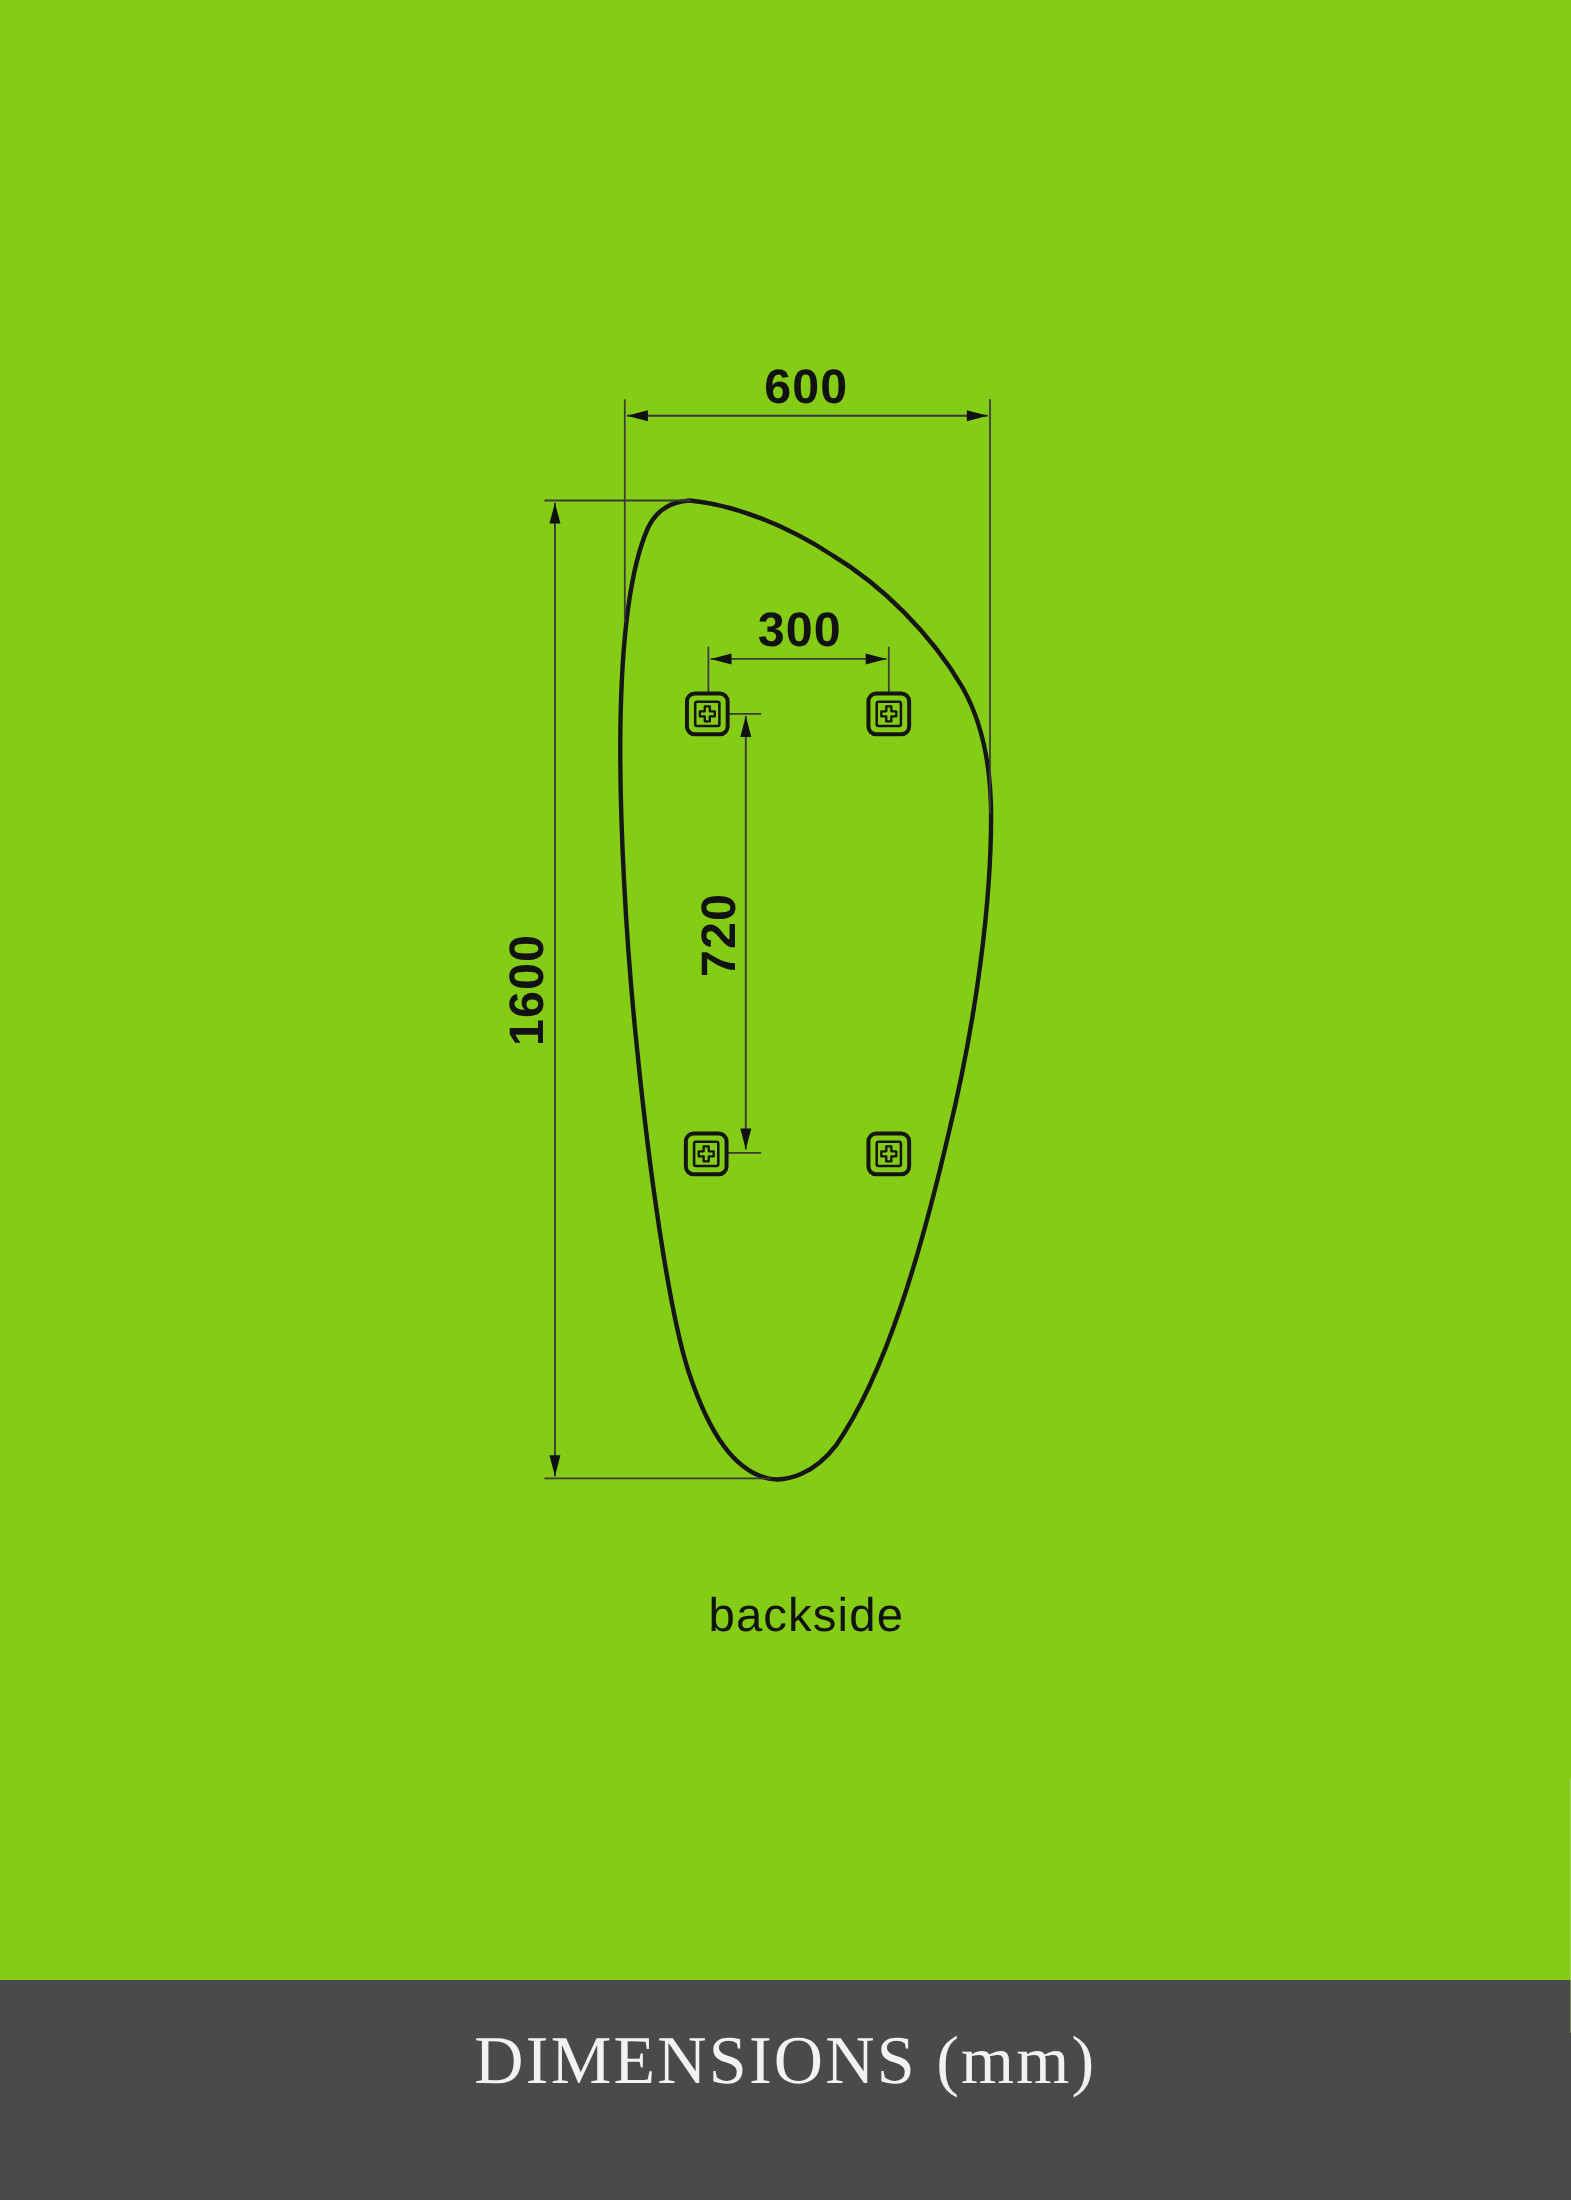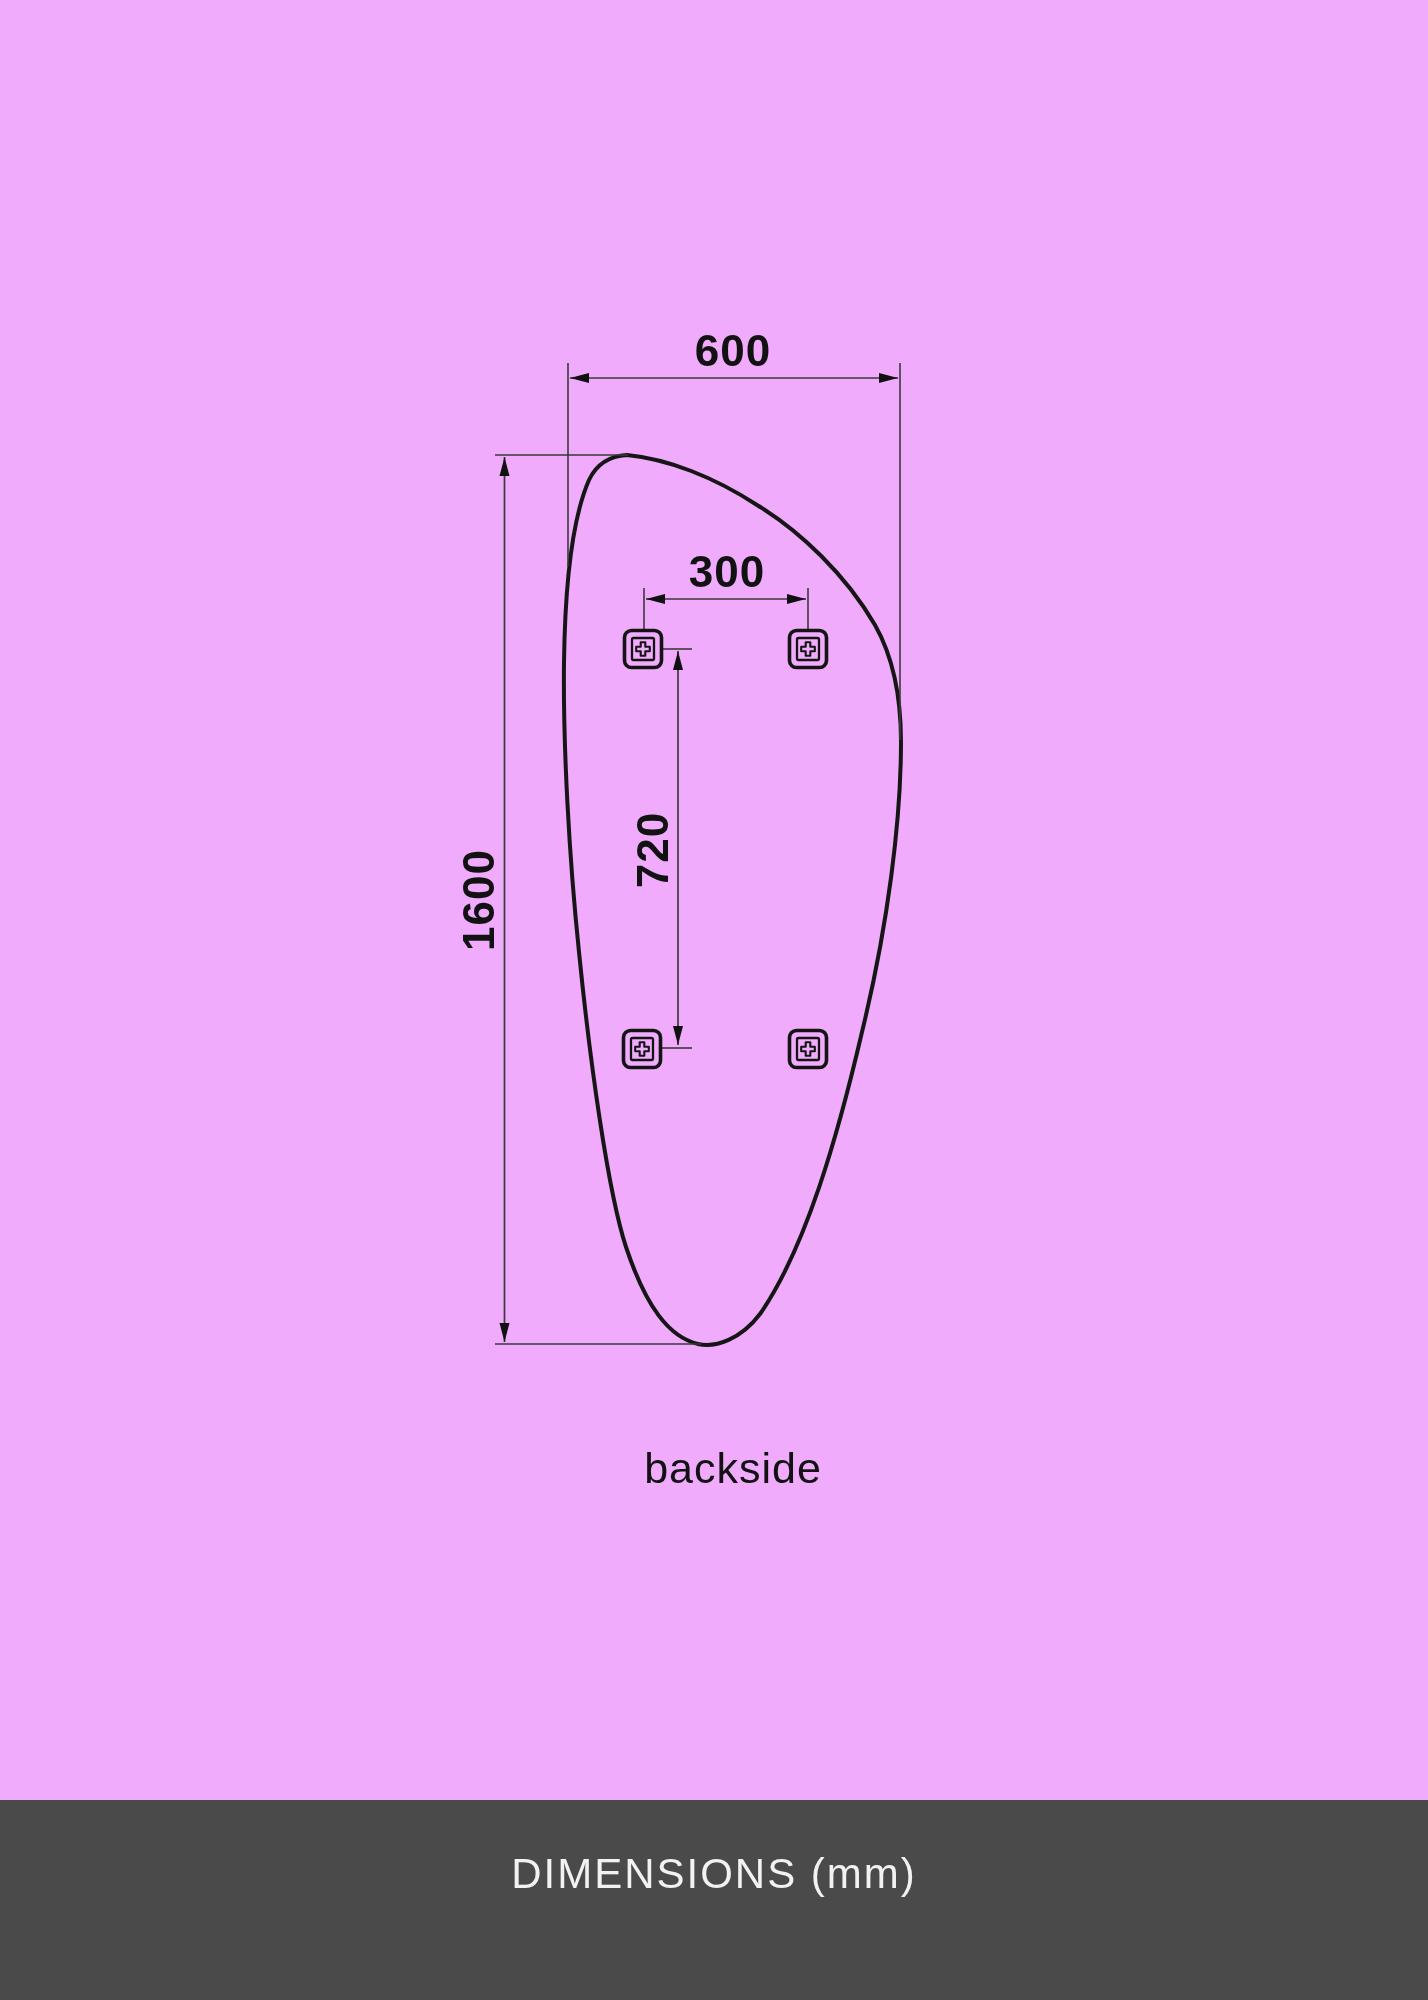--- a/index.html
+++ b/index.html
@@ -1,19 +1,19 @@
 <!DOCTYPE html>
 <html><head>
 <meta charset="utf-8">
 <style>
   html,body{margin:0;padding:0;background:#e8e8e8;}
   .canvas{
     position:relative;
     width:1428px;height:2000px;
-    background:#f0abfc;
+    background:#84cc16;
     overflow:hidden;
     font-family:"Liberation Sans", sans-serif;
   }
   svg.diagram{position:absolute;left:0;top:0;}
 
   .outline{fill:none;stroke:#161616;stroke-width:4;stroke-linecap:round;}
   .dimline{fill:none;stroke:#3a3a3a;stroke-width:1.7;}
   .extline{fill:none;stroke:#3a3a3a;stroke-width:1.6;}
   .arrow{fill:#111;stroke:none;}
   .bracket-outer{fill:none;stroke:#141414;stroke-width:3.6;}
@@ -29,22 +29,22 @@
     font-size:43px;font-weight:normal;
     fill:#121212;letter-spacing:1px;
   }
   .footer-bar{
     position:absolute;left:0;top:1800px;
     width:1428px;height:200px;
     background:#4a4a4a;
     display:flex;align-items:center;justify-content:center;
   }
   .footer-title{
-    font-family:Liberation Sans, sans-serif;
-    font-size:42px;font-weight:normal;
+    font-family:Liberation Serif, serif;
+    font-size:62px;font-weight:normal;
     color:#f2f2f2;letter-spacing:2px;
     transform:translateY(-26px);
   }
 </style>
 </head>
 <body>
 
 <div class="canvas">
 
   <svg class="diagram" width="1428" height="2000" viewBox="0 0 1428 2000">

